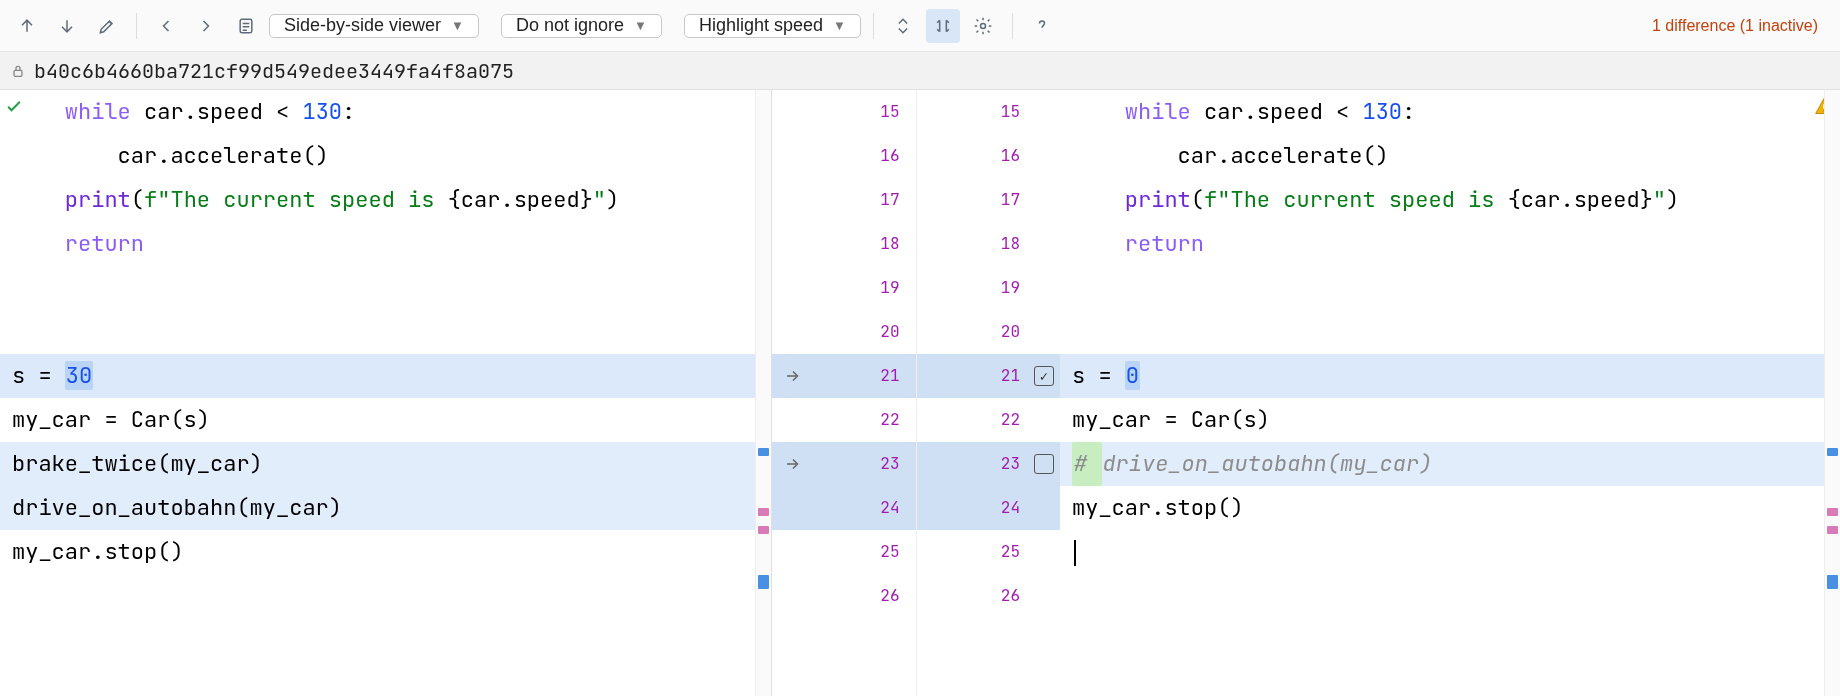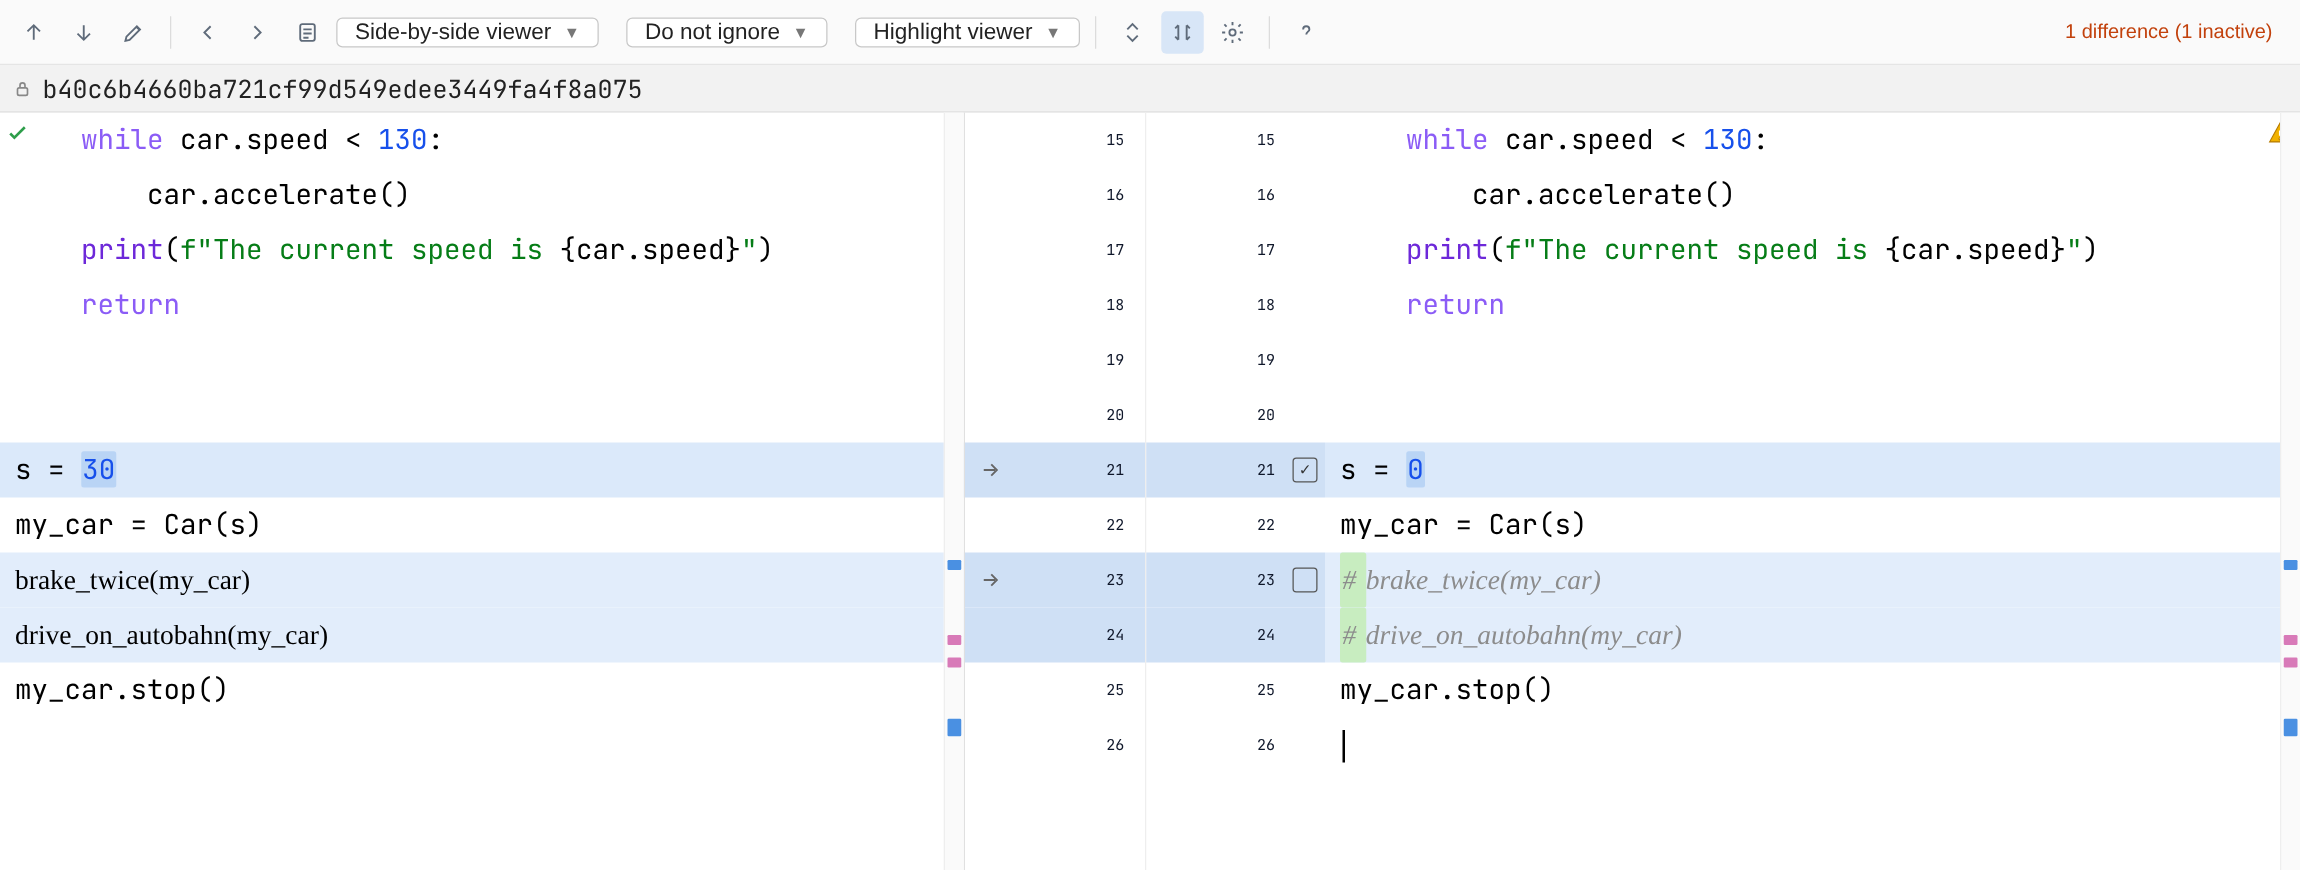--- a/index.html
+++ b/index.html
@@ -66,21 +66,21 @@
     display: flex;
     height: calc(100% - 90px);
     position: relative;
   }
   .pane {
     position: relative;
     overflow: hidden;
   }
   .pane-left  { flex: 0 0 772px; border-right: 1px solid #e0e0e0; }
   .gutter     { flex: 0 0 288px; display:flex; }
-  .gutter-col { flex:1; text-align:right; color:#0f172a; font-size:12px; }
+  .gutter-col { flex:1; text-align:right; color:#a21caf; font-size:16px; }
   .gutter-col.left  { border-right: 1px solid #eee; }
   .pane-right { flex: 1; }
 
   .code-row {
     height: 44px; line-height: 44px;
     white-space: pre; font-size: 22px;
     padding-left: 12px;
     position: relative;
   }
   .gut-row {
@@ -100,21 +100,21 @@
   .gutter-col.right .gut-row .action { left:auto; right:6px; }
   .gutter-col.right .gut-row .action.box {
     display:inline-flex; border:1.8px solid #555; border-radius:3px;
     width:20px; height:20px;
   }
   .gutter-col.right .gut-row .action.box.checked::after{
     content:"✓"; font-size:14px; color:#333;
   }
 
   .bg-diff   { background: #dbe9fa; }
-  .bg-diff-l { background: #e2edfb; font-family: Liberation Serif, serif; }
+  .bg-diff-l { background: #e2edfb; }
   .bg-gut-d  { background: #cfe0f5; }
   .hl-token  { background: #b9d4f5; border-radius:2px; padding:0 1px; }
   .hl-green  { background: #c8edc0; border-radius:2px; padding:0 2px; display:inline-block; }
 
   
   .kw   { color: #8b5cf6; }
   .fstr { color: #067d17; }
   .num  { color: #1750eb; }
   .cmt  { color: #8c8c8c; font-style: italic; }
   .fn   { color: #6d28d9; }
@@ -180,21 +180,21 @@
     <span>Side-by-side viewer</span>
     <span class="caret">▼</span>
   </span>
   <span style="width:10px"></span>
   <span class="dropdown">
     <span>Do not ignore</span>
     <span class="caret">▼</span>
   </span>
   <span style="width:10px"></span>
   <span class="dropdown">
-    <span>Highlight viewer</span>
+    <span>Highlight speed</span>
     <span class="caret">▼</span>
   </span>
   <span class="tb-sep"></span>
   <span class="tb-btn">
     <svg viewBox="0 0 24 24">
         <path d="M7 9l5-5 5 5M7 15l5 5 5-5"></path>
       </svg>
   </span>
   <span class="tb-btn active">
     <svg viewBox="0 0 24 24">
@@ -309,21 +309,20 @@
     </span>
     <div id="right-rows">
         <div class="code-row">    <span class="kw">while</span> car.speed &lt; <span class="num">130</span>:</div>
         <div class="code-row">        car.accelerate()</div>
         <div class="code-row">    <span class="fn">print</span>(<span class="fstr">f"The current speed is </span>{car.speed}<span class="fstr">"</span>)</div>
         <div class="code-row">    <span class="kw">return</span></div>
         <div class="code-row"></div>
         <div class="code-row"></div>
         <div class="code-row bg-diff">s = <span class="num hl-token">0</span></div>
         <div class="code-row">my_car = Car(s)</div>
-        <div class="code-row bg-diff-l"><span class="cmt hl-green"># </span><span class="cmt">brake_twice(my_car)</span></div>
         <div class="code-row bg-diff-l"><span class="cmt hl-green"># </span><span class="cmt">drive_on_autobahn(my_car)</span></div>
         <div class="code-row">my_car.stop()</div>
         <div class="code-row"><span class="cursor"></span></div>
       </div>
     <div class="minimap">
       <div class="mark blue" style="top:59%"></div>
       <div class="mark pink" style="top:69%"></div>
       <div class="mark pink" style="top:72%"></div>
       <div class="mark blue" style="top:80%;height:14px"></div>
     </div>

